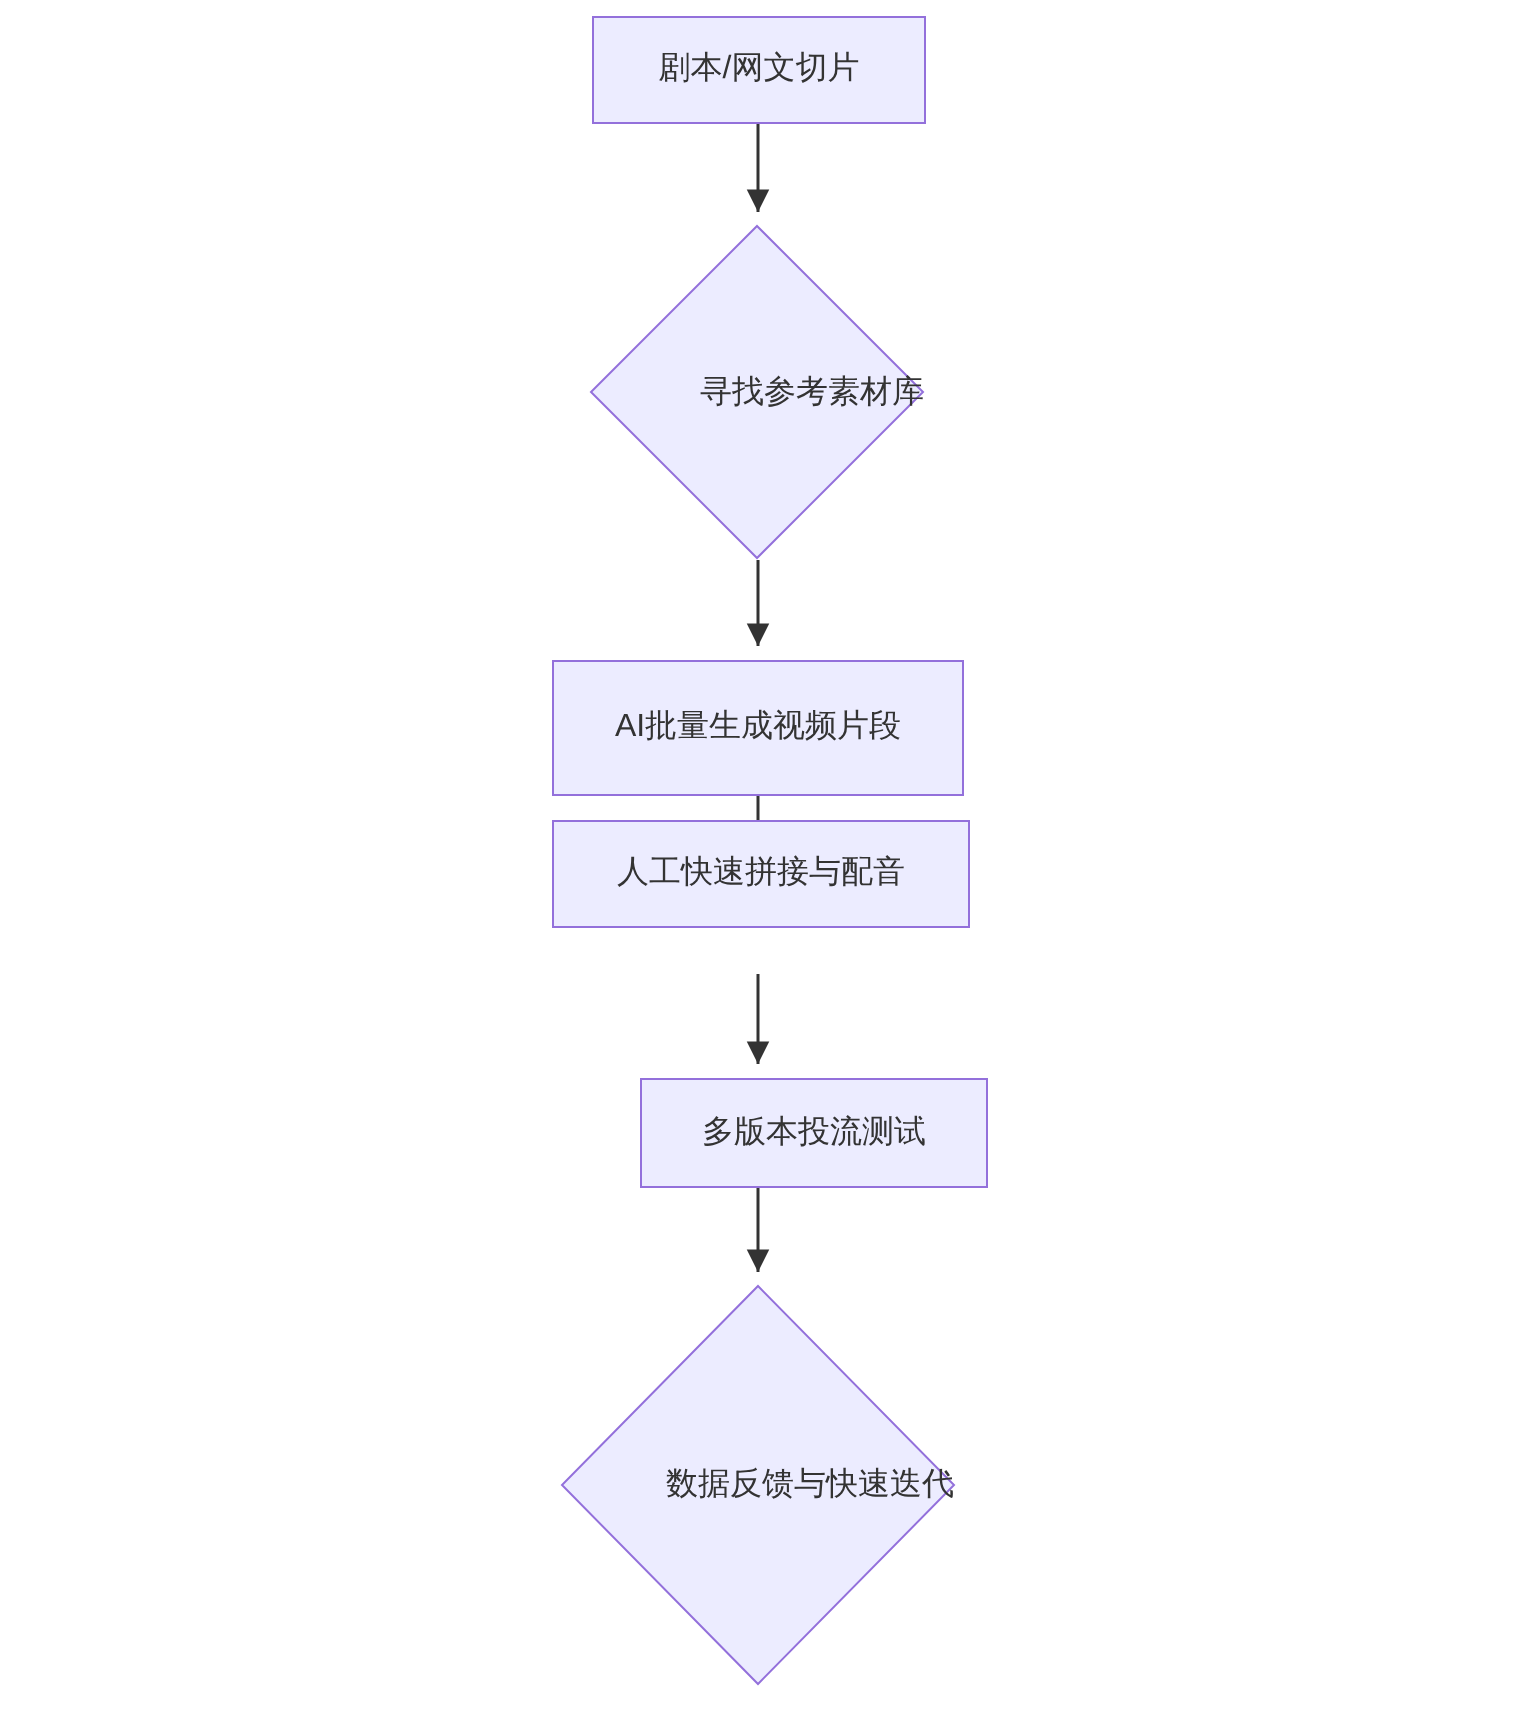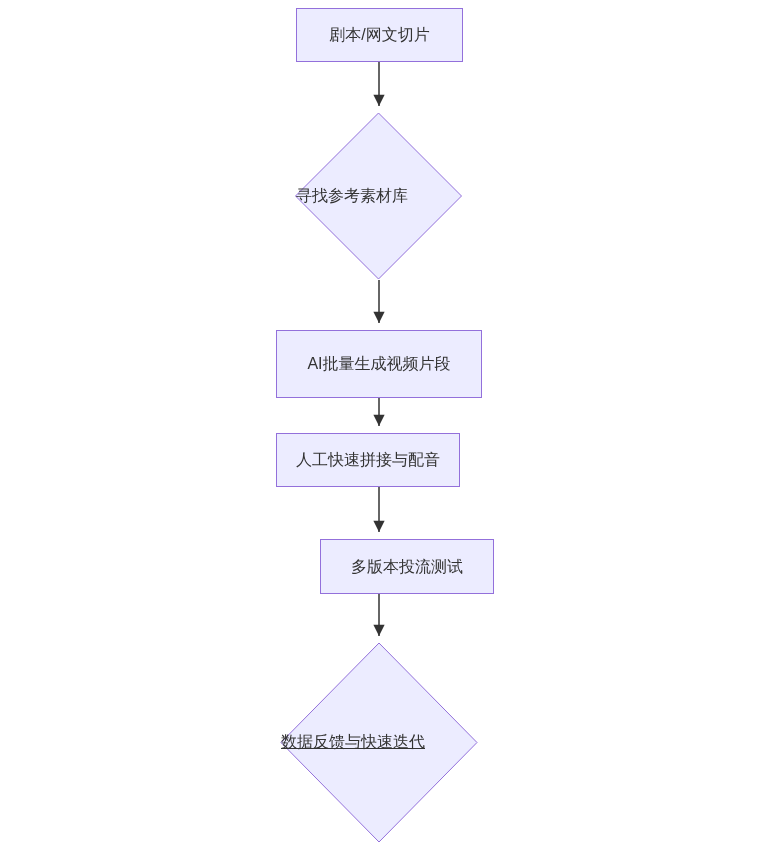--- a/index.html
+++ b/index.html
@@ -32,21 +32,21 @@
     justify-content: center;
     font-size: 16px;
     color: #333333;
     text-align: center;
     line-height: 1.2;
   }
   .diamond-label {
     position: absolute;
     display: flex;
     align-items: center;
-    justify-content: flex-start;
+    justify-content: flex-end;
     font-size: 16px;
     color: #333333;
     text-align: center;
     pointer-events: none;
   }
   .diamond-poly {
     fill: #ECECFF;
     stroke: #9370DB;
     stroke-width: 1;
   }
@@ -79,29 +79,29 @@
   </svg>
 
   <div class="node-rect" style="left:296px; top:8px; width:167px; height:54px;">
     <span>剧本/网文切片</span>
   </div>
 
   <div class="node-rect" style="left:276px; top:330px; width:206px; height:68px;">
     <span>AI批量生成视频片段</span>
   </div>
 
-  <div class="node-rect" style="left:276px; top:433px; width:184px; height:54px;text-align:right;">
+  <div class="node-rect" style="left:276px; top:410px; width:209px; height:54px;text-align:right;">
     <span>人工快速拼接与配音</span>
   </div>
 
   <div class="node-rect" style="left:292px; top:539px; width:174px; height:55px;margin-left:28px;">
     <span>多版本投流测试</span>
   </div>
 
   <div class="diamond-label" style="left:296px; top:113px; width:166px; height:166px;">
     <span>寻找参考素材库</span>
   </div>
 
-  <div class="diamond-label" style="left:281px; top:643px; width:196px; height:199px;text-decoration:underline;">
+  <div class="diamond-label" style="left:281px; top:643px; width:196px; height:199px;">
     <span>数据反馈与快速迭代</span>
   </div>
 
 </div>
 
 </body></html>

